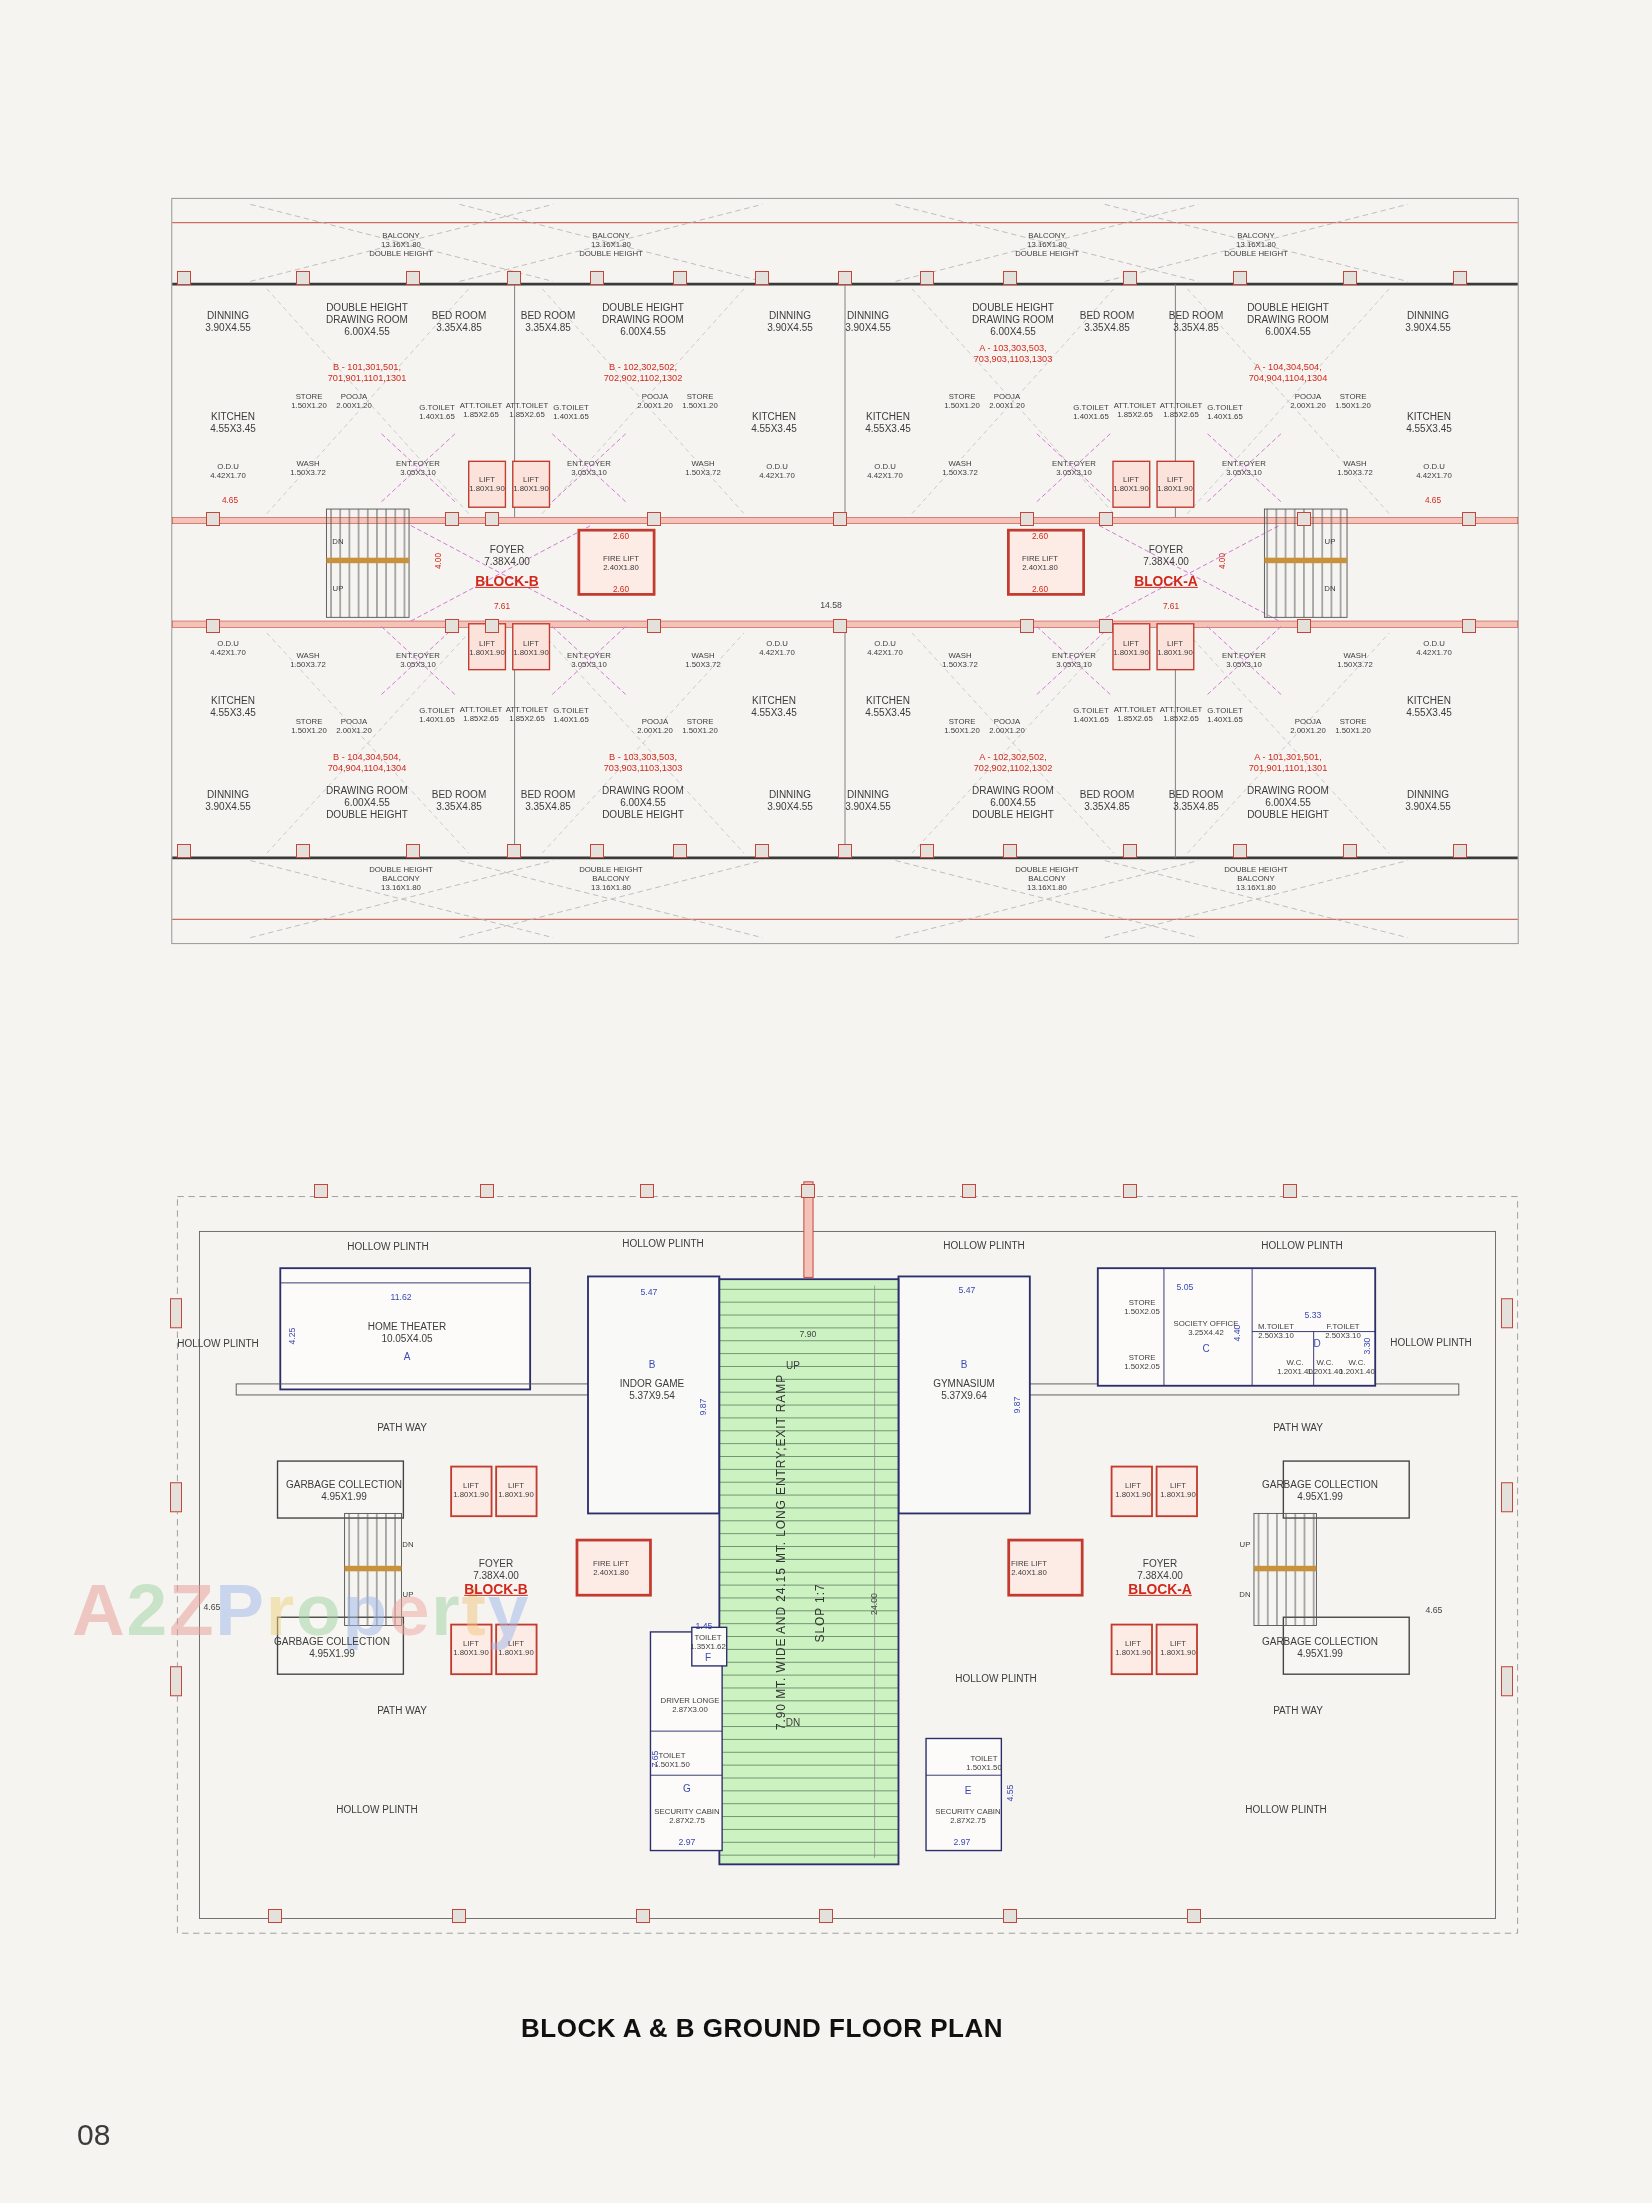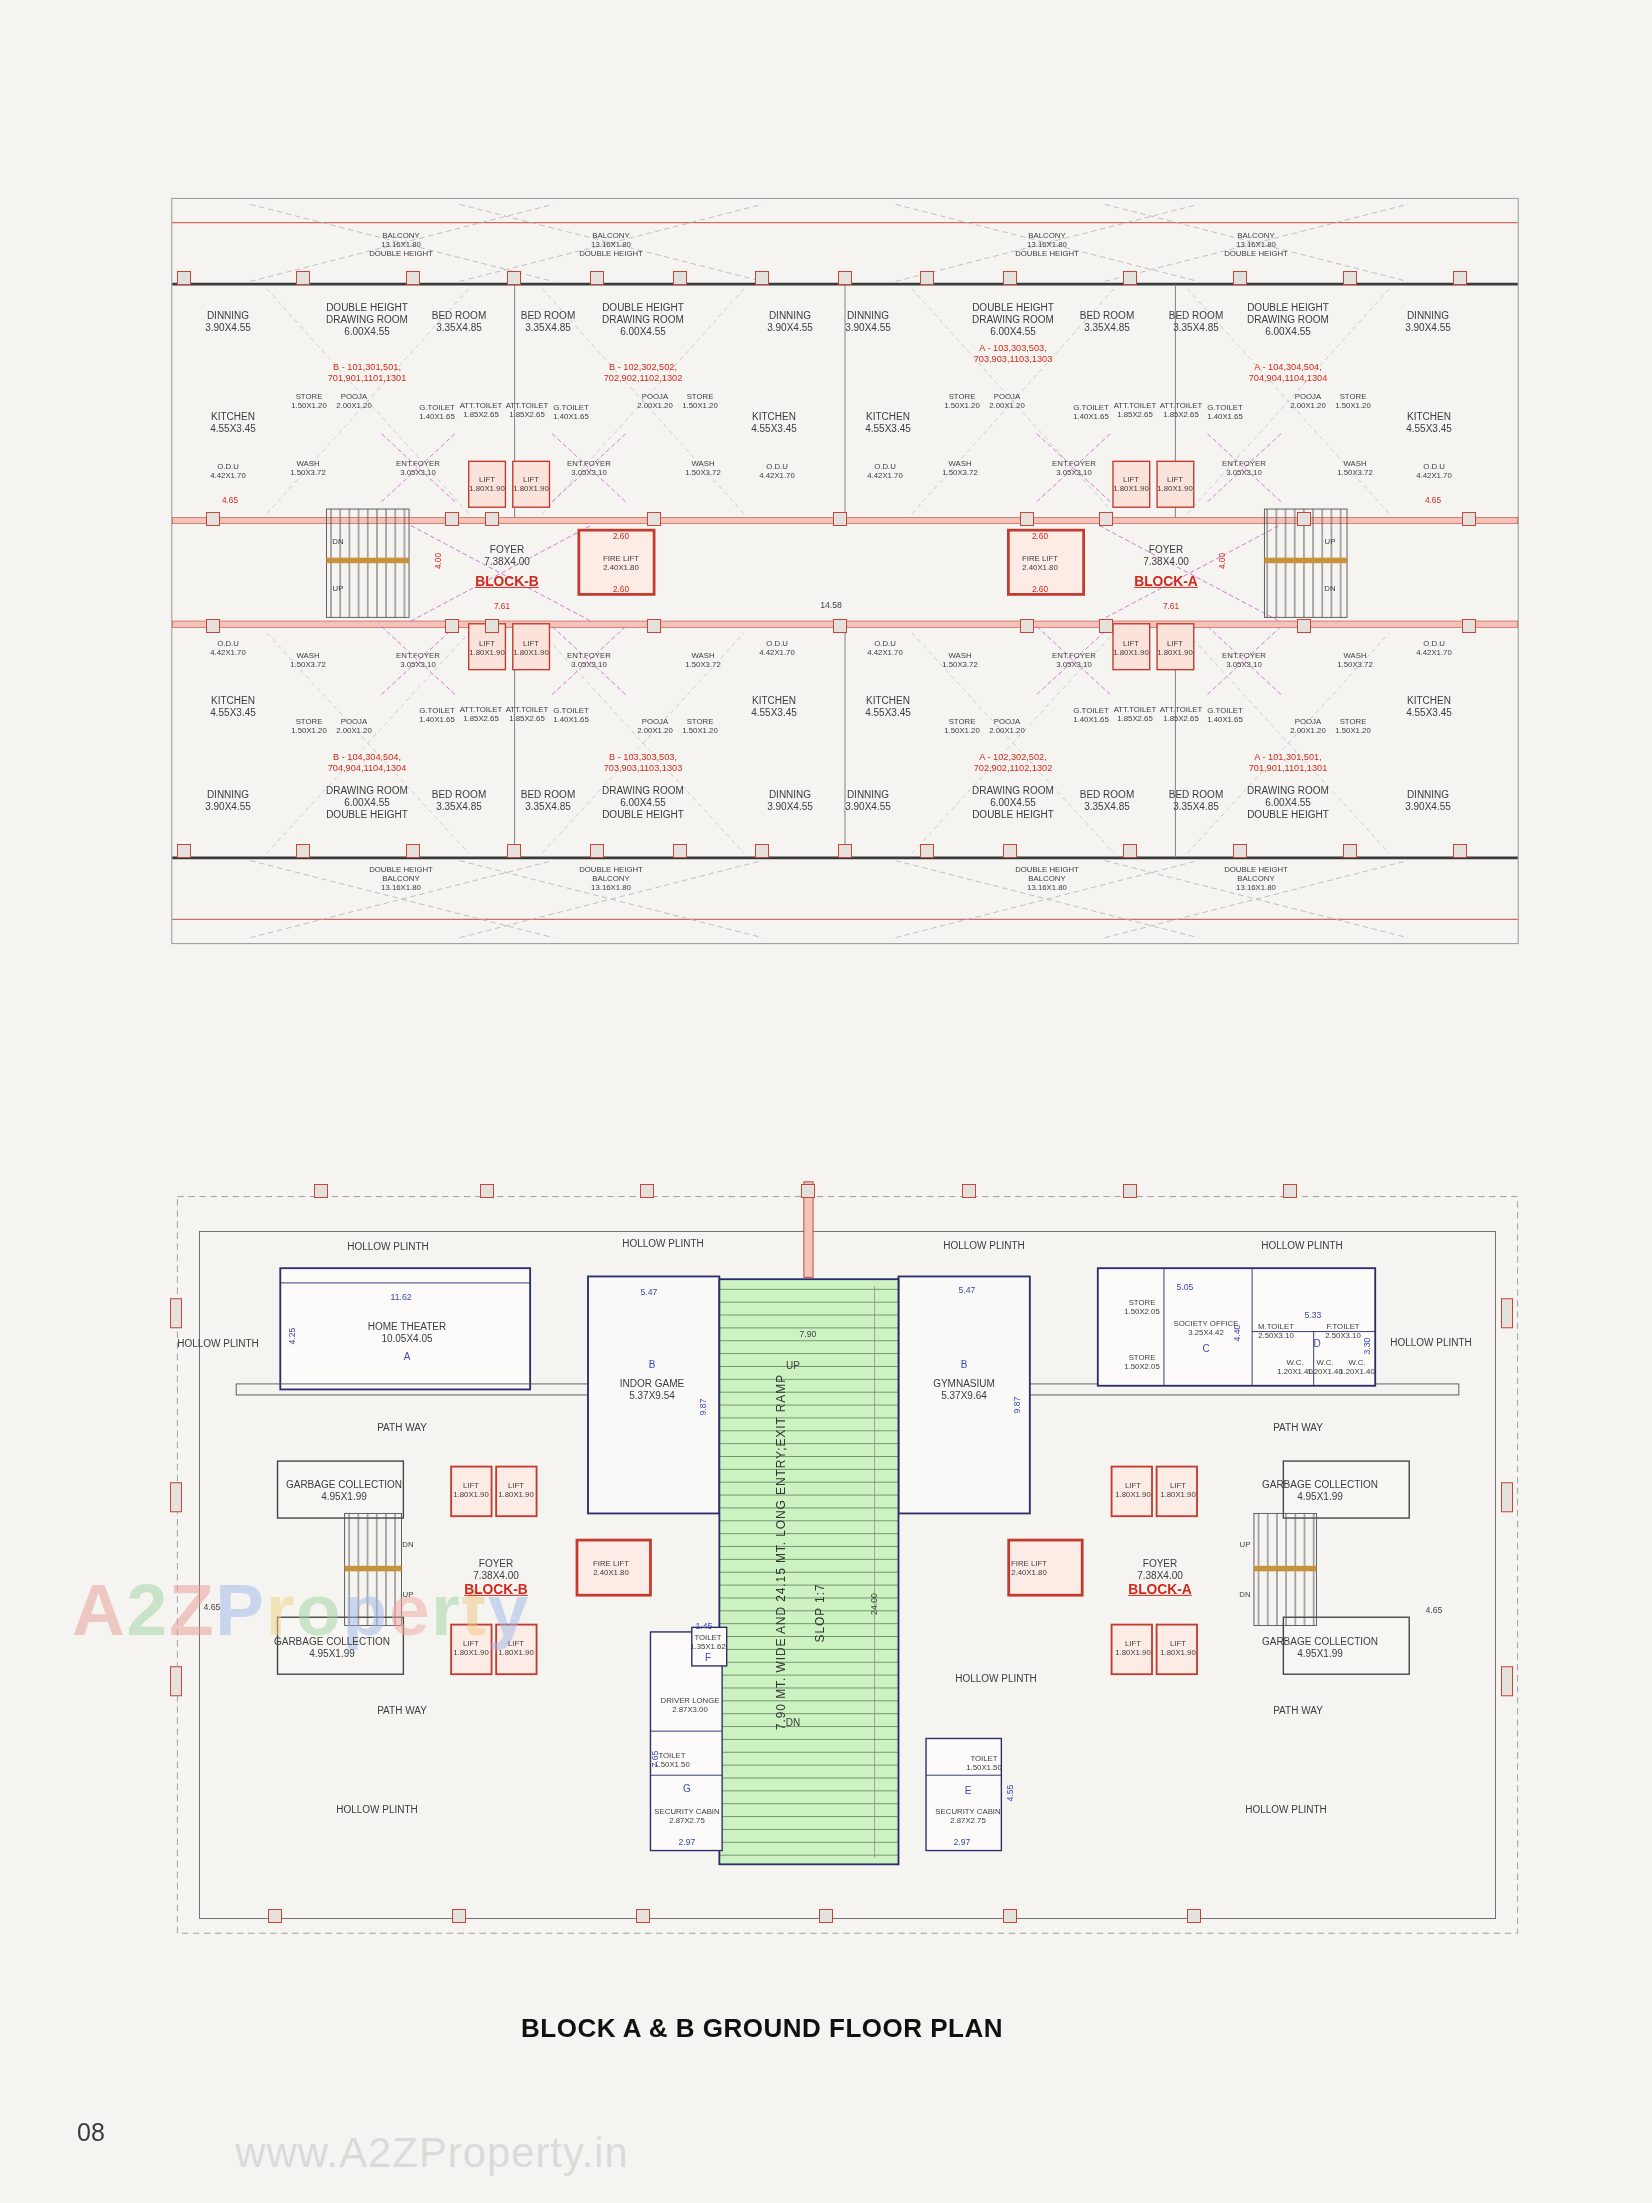--- a/index.html
+++ b/index.html
@@ -25,21 +25,21 @@
   .vert{transform:translate(-50%,-50%) rotate(-90deg);white-space:nowrap;}
   .caption{position:absolute;left:0;width:1524px;text-align:center;color:#101010;}
   .t1{top:997px;}
   .t1 .main{font-weight:700;font-size:26px;letter-spacing:0.5px;}
   .t1 .sub{font-weight:400;font-size:23px;margin-top:4.6px;}
   .t2{top:2013px;font-weight:700;font-size:26px;letter-spacing:0.5px;}
   .wm-mid{position:absolute;left:72px;top:1568px;font-size:73px;font-weight:700;
           opacity:.5;display:flex;letter-spacing:1.8px;}
   .wm-footer{position:absolute;left:138px;top:2129px;width:588px;text-align:center;
              font-size:42px;color:#dadada;letter-spacing:0.9px;}
-  .pagenum{position:absolute;left:77px;top:2118px;font-size:25px;color:#3b3b3b;}
+  .pagenum{position:absolute;left:77px;top:2118px;font-size:30px;color:#3b3b3b;}
   .col{position:absolute;width:12px;height:12px;background:#e4e1dd;
        border:0.9px solid #c2463a;transform:translate(-50%,-50%);}
   .colv{width:10px;height:27.5px;}
 </style>
 </head>
 <body>
 
 <div class="page">
 
   <div class="plan" id="typicalPlan">
@@ -211,21 +211,20 @@
       <span style="color: rgb(255, 255, 255);"> </span>
       <span style="color: rgb(157, 184, 232);">P</span>
       <span style="color: rgb(240, 211, 126);">r</span>
       <span style="color: rgb(159, 211, 160);">o</span>
       <span style="color: rgb(157, 184, 232);">p</span>
       <span style="color: rgb(240, 168, 160);">e</span>
       <span style="color: rgb(159, 211, 160);">r</span>
       <span style="color: rgb(240, 198, 126);">t</span>
       <span style="color: rgb(157, 184, 232);">y</span>
     </div>
-  <div class="wm-footer">www.A2ZProperty.in</div>
   <div class="pagenum">08</div>
 
   <div id="labelLayer">
       <div class="lbl rs" style="left: 401px; top: 245px;">BALCONY
 13.16X1.80
 DOUBLE HEIGHT</div>
       <div class="lbl rs" style="left: 611px; top: 245px;">BALCONY
 13.16X1.80
 DOUBLE HEIGHT</div>
       <div class="lbl rs" style="left: 1047px; top: 245px;">BALCONY

